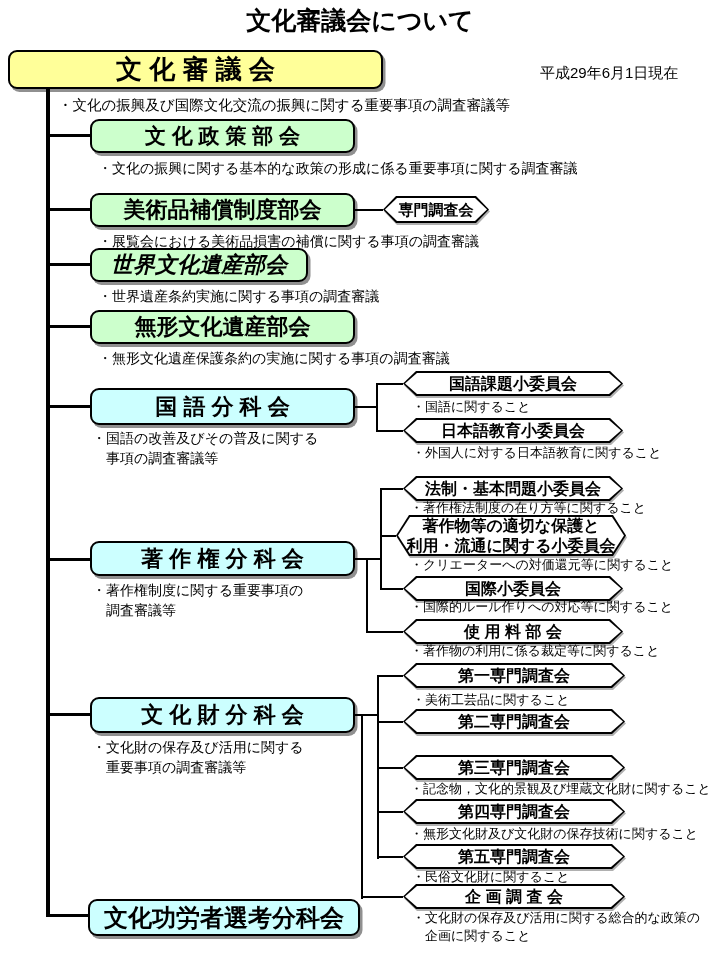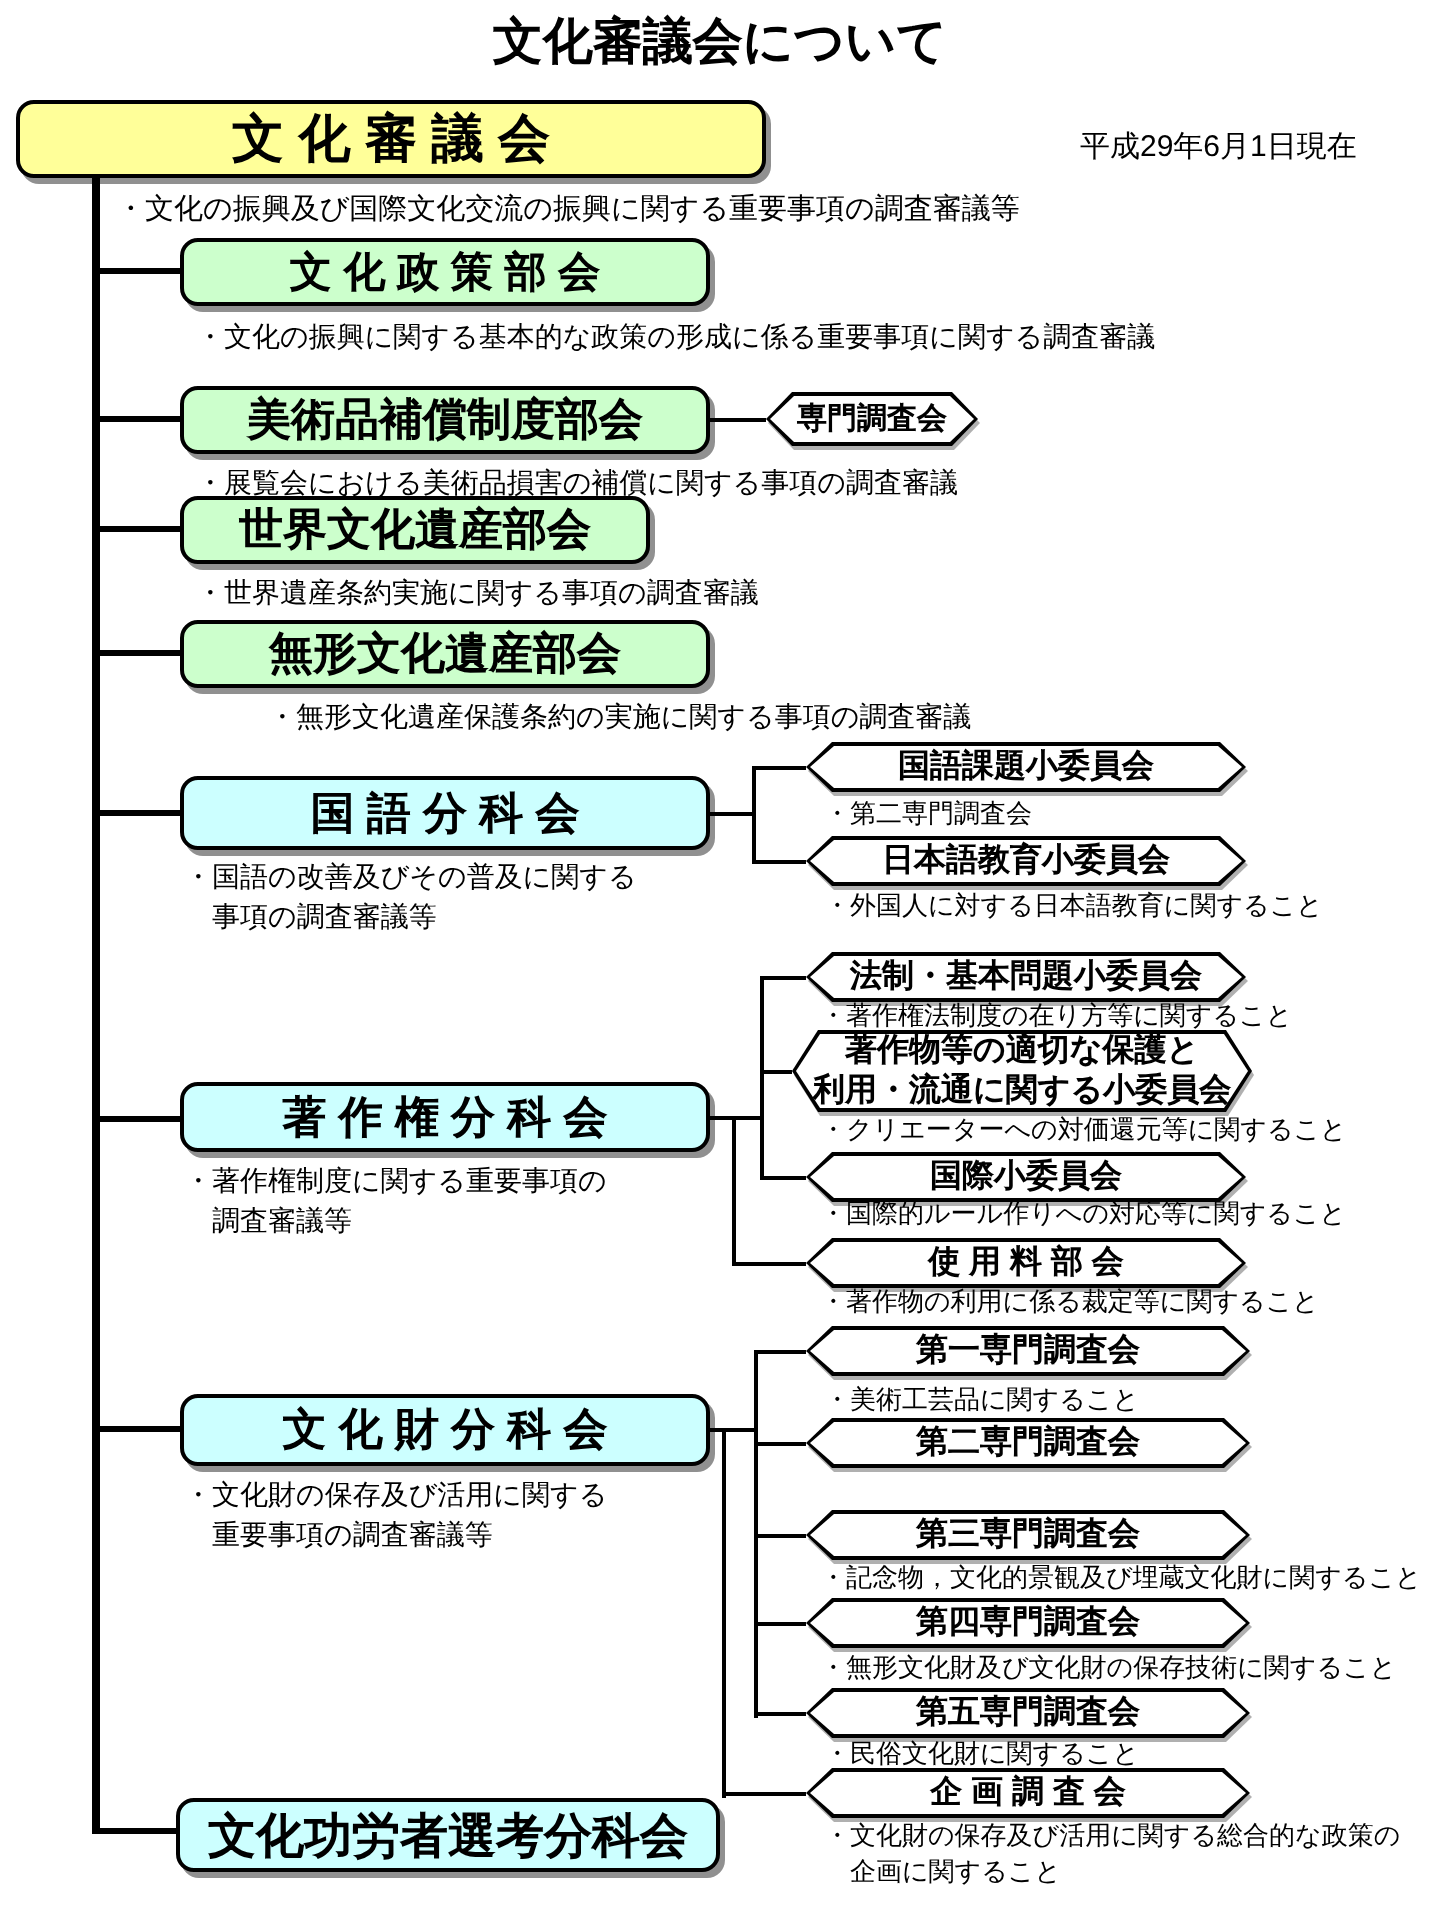--- a/index.html
+++ b/index.html
@@ -57,45 +57,45 @@
     <span>美術品補償制度部会</span>
   </div>
   <div class="hline" style="left:355px;top:209px;width:28px;height:2px;"></div>
   <div class="oct" style="left:383px;top:196px;width:106px;height:27px;">
     <div class="shape"></div>
     <div class="shape-inner"></div>
     <div class="lbl" style="font-size:15px;">専門調査会</div>
   </div>
   <div class="desc" style="left:98px;top:231px;">・展覧会における美術品損害の補償に関する事項の調査審議</div>
 
-  <div class="box green" style="left:90px;top:248px;width:235px;height:34px;font-size:22px;">
+  <div class="box green" style="left:90px;top:248px;width:218px;height:34px;font-size:22px;font-style:italic;">
     <span>世界文化遺産部会</span>
   </div>
   <div class="desc" style="left:98px;top:286px;">・世界遺産条約実施に関する事項の調査審議</div>
 
   <div class="box green" style="left:90px;top:310px;width:265px;height:34px;font-size:22px;">
     <span>無形文化遺産部会</span>
   </div>
-  <div class="desc" style="left:98px;top:348px;margin-left:36px;">・無形文化遺産保護条約の実施に関する事項の調査審議</div>
+  <div class="desc" style="left:98px;top:348px;">・無形文化遺産保護条約の実施に関する事項の調査審議</div>
 
   <div class="box cyan" style="left:90px;top:388px;width:265px;height:37px;font-size:22px;">
     <span>国 語 分 科 会</span>
   </div>
   <div class="desc" style="left:92px;top:428px;">・国語の改善及びその普及に関する
 　事項の調査審議等</div>
   <div class="hline" style="left:355px;top:406px;width:22px;height:2px;"></div>
   <div class="vline" style="left:376px;top:383px;width:2px;height:49px;"></div>
   <div class="hline" style="left:376px;top:383px;width:27px;height:2px;"></div>
   <div class="hline" style="left:376px;top:430px;width:27px;height:2px;"></div>
   <div class="oct" style="left:403px;top:371px;width:220px;height:25px;">
     <div class="shape"></div>
     <div class="shape-inner"></div>
     <div class="lbl">国語課題小委員会</div>
   </div>
-  <div class="subdesc" style="left:412px;top:398px;">・第二専門調査会</div>
+  <div class="subdesc" style="left:412px;top:398px;">・国語に関すること</div>
   <div class="oct" style="left:403px;top:418px;width:220px;height:25px;">
     <div class="shape"></div>
     <div class="shape-inner"></div>
     <div class="lbl">日本語教育小委員会</div>
   </div>
   <div class="subdesc" style="left:412px;top:444px;">・外国人に対する日本語教育に関すること</div>
 
   <div class="box cyan" style="left:90px;top:541px;width:265px;height:35px;font-size:22px;">
     <span>著 作 権 分 科 会</span>
   </div>

